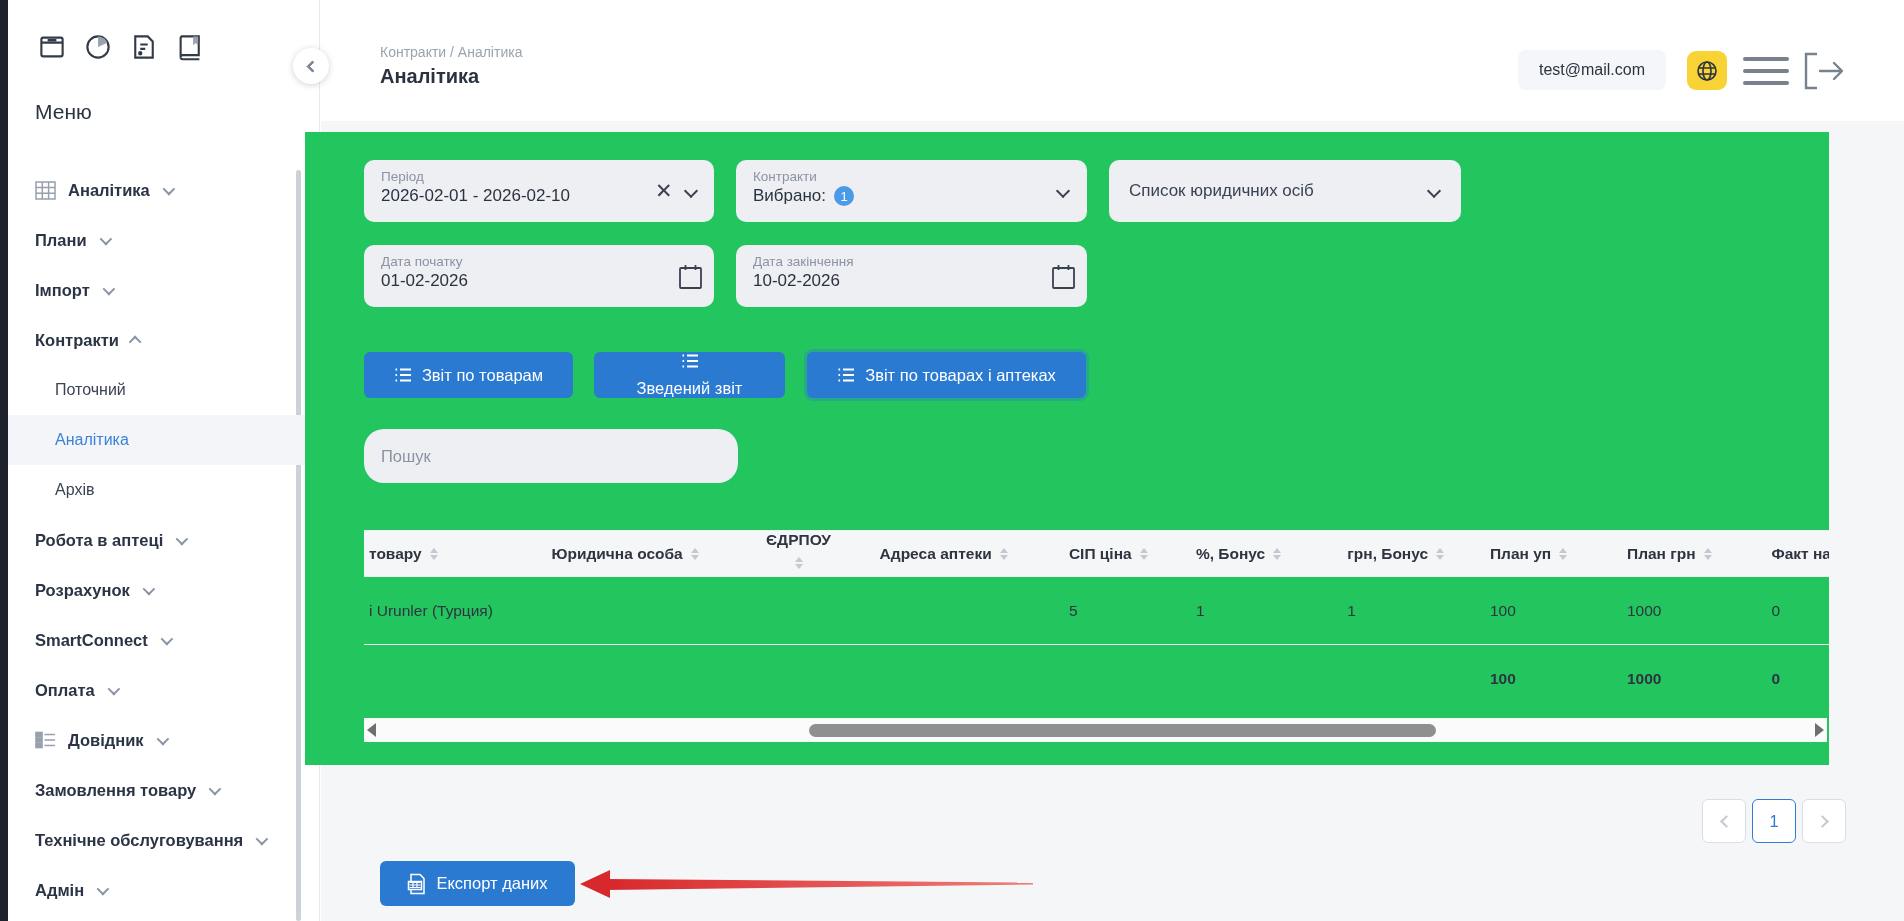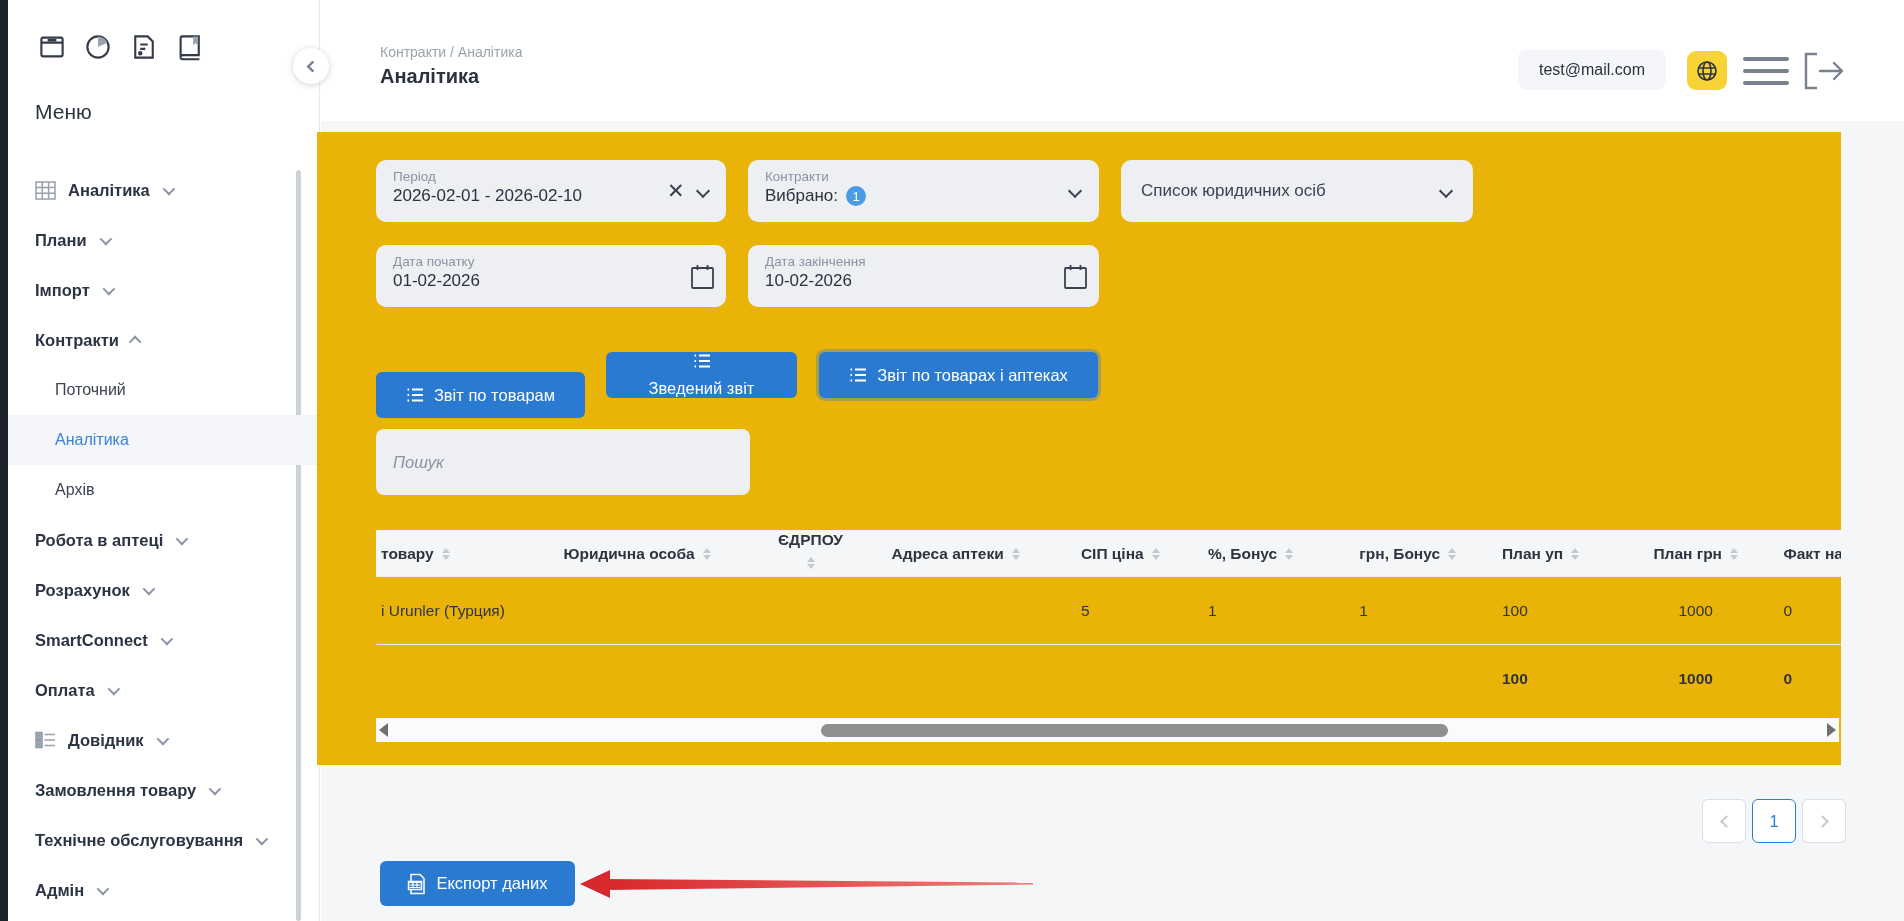--- a/index.html
+++ b/index.html
@@ -38,55 +38,55 @@
   .email-chip { position:absolute; left:1197px; top:38px; height:40px; padding:0 21px; background:#f4f6fa; border-radius:8px;
     display:flex; align-items:center; font-size:16px; color:#2b3340; cursor:pointer; }
   .globe-btn { position:absolute; left:1366px; top:39px; width:40px; height:39px; background:#f7d335; border-radius:9px;
     display:flex; align-items:center; justify-content:center; cursor:pointer; }
   .burger { position:absolute; left:1422px; top:45px; width:46px; height:28px; display:flex; flex-direction:column; justify-content:space-between; cursor:pointer; }
   .burger i { display:block; height:4px; background:#78828f; border-radius:2px; }
   .logout-btn { position:absolute; left:1482px; top:40px; width:42px; height:38px; cursor:pointer; }
 
   
   .bodybg { position:absolute; left:321px; top:121px; width:1583px; height:800px; background:#f4f6f8; }
-  .card { position:absolute; left:317px; top:132px; width:1524px; height:633px; background:#eab308; overflow:hidden;padding-left:37px; }
+  .card { position:absolute; left:305px; top:132px; width:1524px; height:633px; background:#22c55e; overflow:hidden;padding-left:37px; }
 
   
   .fbox { position:absolute; background:#edeff3; border-radius:10px; height:62px; cursor:pointer; }
   .fbox .flab { font-size:13.5px; color:#8b93a3; }
   .fbox .fval { font-size:17px; color:#2b3340; margin-top:2px; display:flex; align-items:center; gap:8px; }
   .fcol { padding:9px 0 0 17px; }
   .fx { position:absolute; font-size:21px; color:#3a4150; top:16px; cursor:pointer; line-height:30px; }
   .fchev { position:absolute; top:26px; width:10px; height:10px; border-right:2.4px solid #3a4150; border-bottom:2.4px solid #3a4150; transform:rotate(45deg); }
   .badge { min-width:20px; height:20px; border-radius:50%; background:#4a9ae8; color:#fff; font-size:13px; display:inline-flex; align-items:center; justify-content:center; }
   .single { display:flex; align-items:center; height:62px; padding-left:20px; font-size:17px; color:#3a4354; }
   .calic { position:absolute; top:18px; }
 
   
   .rbtn { position:absolute; top:220px; height:46px; background:#2b7ad2; color:#fff; border:none; border-radius:6px;
     font-size:16.5px; display:flex; align-items:center; justify-content:center; gap:10px; cursor:pointer; font-family:inherit; }
   .rbtn.sel { box-shadow:0 0 0 3px rgba(43,122,210,.35); }
 
   
-  .search { position:absolute; left:59px; top:297px; width:374px; height:66px; background:#edeff3; border:none; border-radius:8px;
-    padding:0 17px; font-size:16.5px; color:#2b3340; font-family:inherit;font-style:italic; }
+  .search { position:absolute; left:59px; top:297px; width:374px; height:54px; background:#edeff3; border:none; border-radius:20px;
+    padding:0 17px; font-size:16.5px; color:#2b3340; font-family:inherit; }
   .search::placeholder { color:#8b93a3; }
 
   
   .tbl { position:absolute; left:59px; top:398px; width:1465px; }
   .trow { display:flex; width:1520px;gap:19px; }
   .thead { background:#f5f6f8; border-top:1px solid #eceef1; border-bottom:1px solid #eceef1; height:47px; }
   .thead .cell { font-weight:bold; display:flex; align-items:center; gap:8px; }
   .tdata { height:68px; border-bottom:1px solid #eceef1; }
   .ttot  { height:67px; }
   .ttot .cell { font-weight:bold; }
   .cell { font-size:15.5px; color:#2e3440; display:flex; align-items:center; overflow:hidden; white-space:nowrap; }
   .c1{width:175px;padding-left:5px;} .c2{width:205px;padding-left:14px;} .c3{width:120px;padding-left:13px;flex-direction:column;}
   .c4{width:195px;padding-left:15px;} .c5{width:120px;padding-left:12px;} .c6{width:150px;padding-left:13px;}
-  .c7{width:140px;padding-left:12px;text-align:center;} .c8{width:135px;padding-left:11px;} .c9{width:138px;padding-left:9px;justify-content:center;}
+  .c7{width:140px;padding-left:12px;text-align:center;} .c8{width:135px;padding-left:11px;} .c9{width:138px;padding-left:9px;}
   .c10{width:140px;padding-left:12px;}
   .sort { display:inline-flex; flex-direction:column; gap:2px; cursor:pointer; }
   .sort b { width:0; height:0; border-left:4.5px solid transparent; border-right:4.5px solid transparent; }
   .sort .su { border-bottom:5px solid #c3c9d1; }
   .sort .sd { border-top:5px solid #c3c9d1; }
 
   
   .hscroll { position:absolute; left:59px; top:586px; width:1463px; height:24px; background:#fbfbfc; display:flex; align-items:center; }
   .harrow { width:0; height:0; cursor:pointer; }
   .harrow.left  { position:absolute; left:3px;  border-top:7px solid transparent; border-bottom:7px solid transparent; border-right:9px solid #6f6f6f; }
@@ -295,21 +295,21 @@
         <div class="fval">10-02-2026</div>
       </div>
       <span class="calic" style="left:315px;">
         <svg width="25" height="27" viewBox="0 0 25 27" fill="none" stroke="#3a4150" stroke-width="1.8">
             <rect x="2" y="5" width="21" height="20" rx="1"></rect>
             <path d="M7.5 2v5M17.5 2v5"></path>
           </svg>
       </span>
     </div>
 
-    <button class="rbtn" style="left:59px; width:209px;margin-top:20px;">
+    <button class="rbtn" style="left:59px; width:209px;">
       <svg width="18" height="16" viewBox="0 0 18 16" fill="none" stroke="#fff" stroke-width="1.8">
           <path d="M6 2.5h11M6 8h11M6 13.5h11"></path>
           <path d="M1.5 2.5h1.6M1.5 8h1.6M1.5 13.5h1.6" stroke-width="2.2"></path>
         </svg>
       <span>Звіт по товарам</span>
     </button>
     <button class="rbtn" style="left:289px; width:191px;flex-direction:column;">
       <svg width="18" height="16" viewBox="0 0 18 16" fill="none" stroke="#fff" stroke-width="1.8">
           <path d="M6 2.5h11M6 8h11M6 13.5h11"></path>
           <path d="M1.5 2.5h1.6M1.5 8h1.6M1.5 13.5h1.6" stroke-width="2.2"></path>

